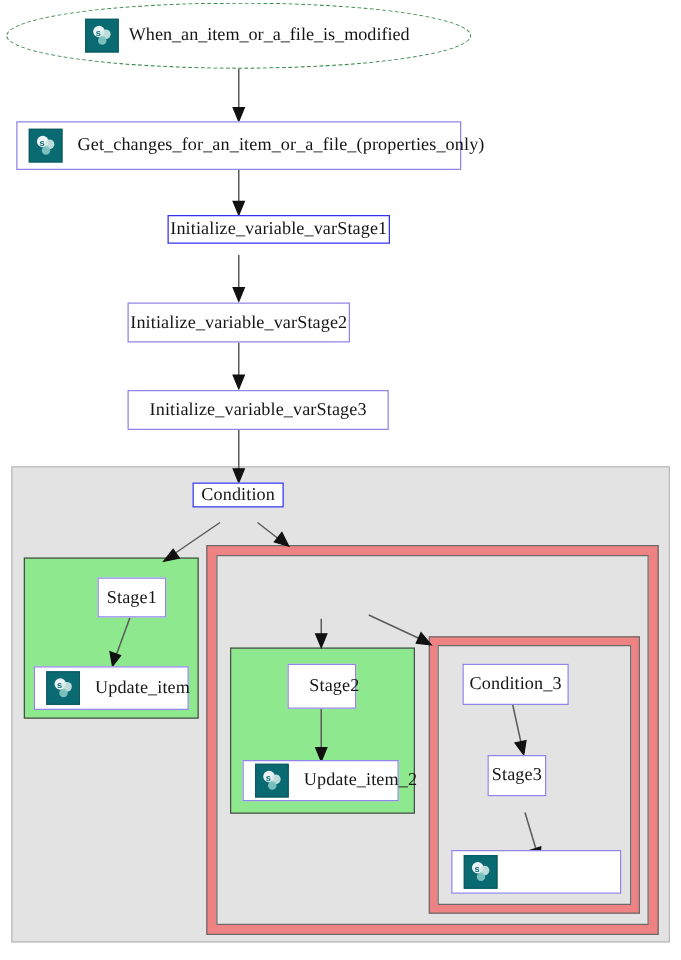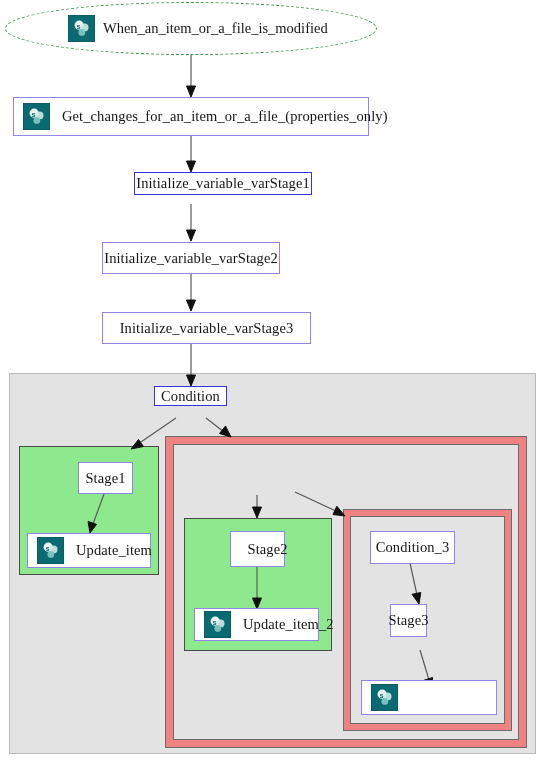--- a/index.html
+++ b/index.html
@@ -173,21 +173,21 @@
         <text x="4.6" y="9.6" font-family="Liberation Sans, sans-serif" font-size="7.4" font-weight="bold" fill="#0a6a72">s</text>
       </svg>
     </span>
     <span class="lbl">Update_item_2</span>
   </div>
 
   <div class="node lav" style="left:370px;top:531px;width:85px;height:33px;">
     <span class="lbl">Condition_3</span>
   </div>
 
-  <div class="node lav" style="left:390px;top:604px;width:37px;height:33px;">
+  <div class="node lav" style="left:390px;top:604px;width:47px;height:33px;">
     <span class="lbl">Stage3</span>
   </div>
 
   <div class="node lav withicon" style="left:361px;top:680px;width:136px;height:35px;">
     <span class="spicon">
       <svg width="19" height="19" viewBox="0 0 19 19">
         <circle cx="7.2" cy="6.2" r="4.6" fill="#ffffff" opacity="0.93"></circle>
         <circle cx="12.6" cy="8.4" r="3.9" fill="#cfe9e6" opacity="0.9"></circle>
         <circle cx="9.8" cy="13.4" r="3.4" fill="#7fc4c0" opacity="0.95"></circle>
         <text x="4.6" y="9.6" font-family="Liberation Sans, sans-serif" font-size="7.4" font-weight="bold" fill="#0a6a72">s</text>

